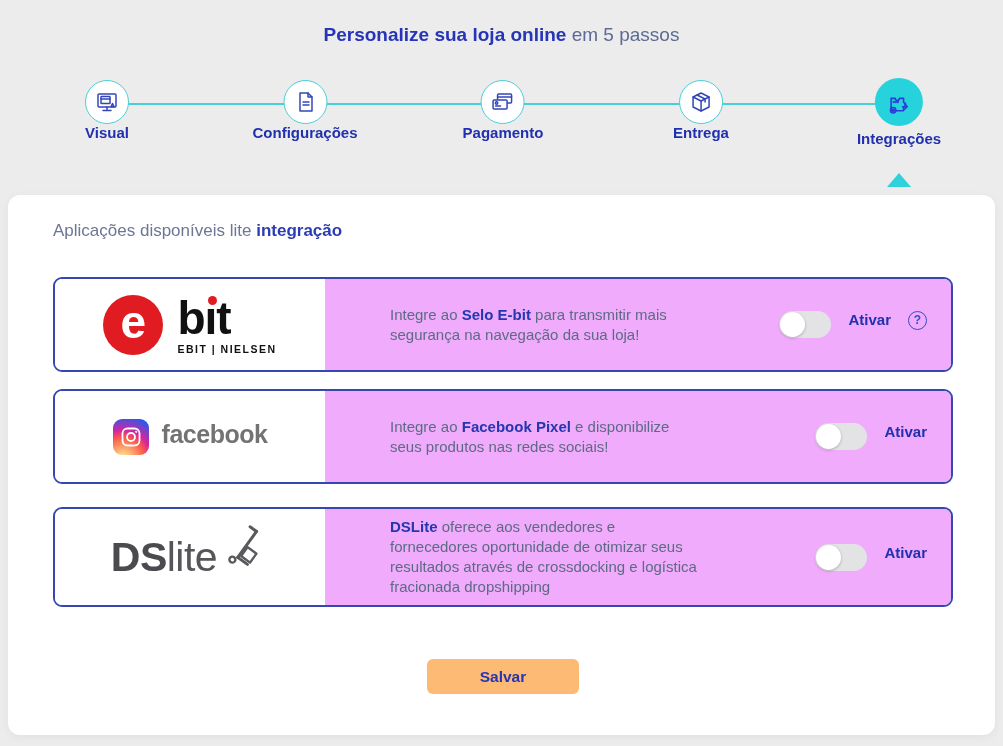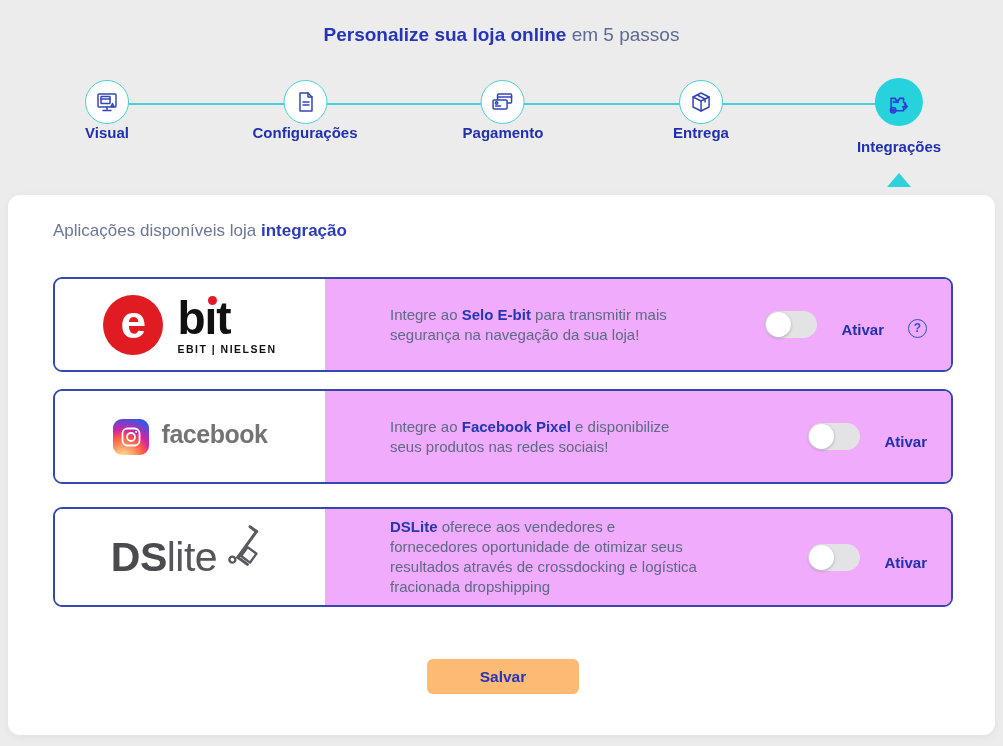--- a/index.html
+++ b/index.html
@@ -21,21 +21,21 @@
   .stepper { position:absolute; top:0; left:0; width:100%; height:195px; }
   .step-line { position:absolute; top:103px; left:107px; width:792px; height:2px; background:#49cfd8; }
   .step { position:absolute; top:80px; transform:translateX(-50%); text-align:center; cursor:pointer; }
   .step-circle {
     width:44px; height:44px; margin:0 auto; border-radius:50%;
     background:#ffffff; border:1.5px solid #4bcfd8;
     display:flex; align-items:center; justify-content:center; position:relative; z-index:2;
   }
   .step.active .step-circle { width:48px; height:48px; margin-top:-2px; background:#26d3dc; border:none; }
   .step-label { font-size:15px; font-weight:bold; color:#2030ae; white-space:nowrap; }
-  .step.active .step-label { margin-top:12px; }
+  .step.active .step-label { margin-top:4px; }
   .step-icon svg { display:block; }
   .panel-arrow {
     position:absolute; top:173px; left:887px; width:0; height:0; z-index:3;
     border-left:12px solid transparent; border-right:12px solid transparent;
     border-bottom:14px solid #2fd2da;
   }
 
   
   .panel {
     position:absolute; top:195px; left:8px; width:987px; height:540px;
@@ -56,21 +56,21 @@
   .card-logo-zone {
     width:270px; min-width:270px; background:#ffffff;
     display:flex; align-items:center; justify-content:center;
   }
   .card-body {
     flex:1; background:#f0abfc; display:flex; align-items:center;
     padding-left:65px; padding-right:24px;
   }
   .card-desc { width:308px; font-size:15px; line-height:1.33; color:#5c6b84; }
   .card-desc .d-bold { font-weight:bold; color:#2436b0; }
-  .card-controls { margin-left:auto; display:flex; align-items:flex-end; gap:24px; }
+  .card-controls { margin-left:auto; display:flex; align-items:flex-start; gap:17px; }
 
   
   .toggle { width:52px; height:27px; border-radius:14px; background:#e3e3e6; position:relative; cursor:pointer; }
   .toggle-knob {
     position:absolute; top:1px; left:1px; width:25px; height:25px; border-radius:50%;
     background:#ffffff; box-shadow:0 1px 3px rgba(0,0,0,0.25);
   }
   .toggle-label { font-size:15px; font-weight:bold; color:#2030ae; }
   .help-icon {
     width:19px; height:19px; border-radius:50%; border:1.6px solid #3050c8;
@@ -200,21 +200,21 @@
       </div>
       <div class="step-label">Integrações</div>
     </div>
 
     <div class="panel-arrow"></div>
   </div>
 
   <div class="panel">
 
     <div class="panel-subtitle">
-      <span>Aplicações disponíveis loja </span><span class="s-bold">integração</span>
+      <span>Aplicações disponíveis lite </span><span class="s-bold">integração</span>
     </div>
 
     <div class="card card-1">
       <div class="card-logo-zone">
         <div class="ebit-logo">
           <div class="ebit-circle">e</div>
           <div class="ebit-right">
             <div class="ebit-word"><span>bıt</span><span class="ebit-dot"></span></div>
             <div class="ebit-caption">EBIT | NIELSEN</div>
           </div>

